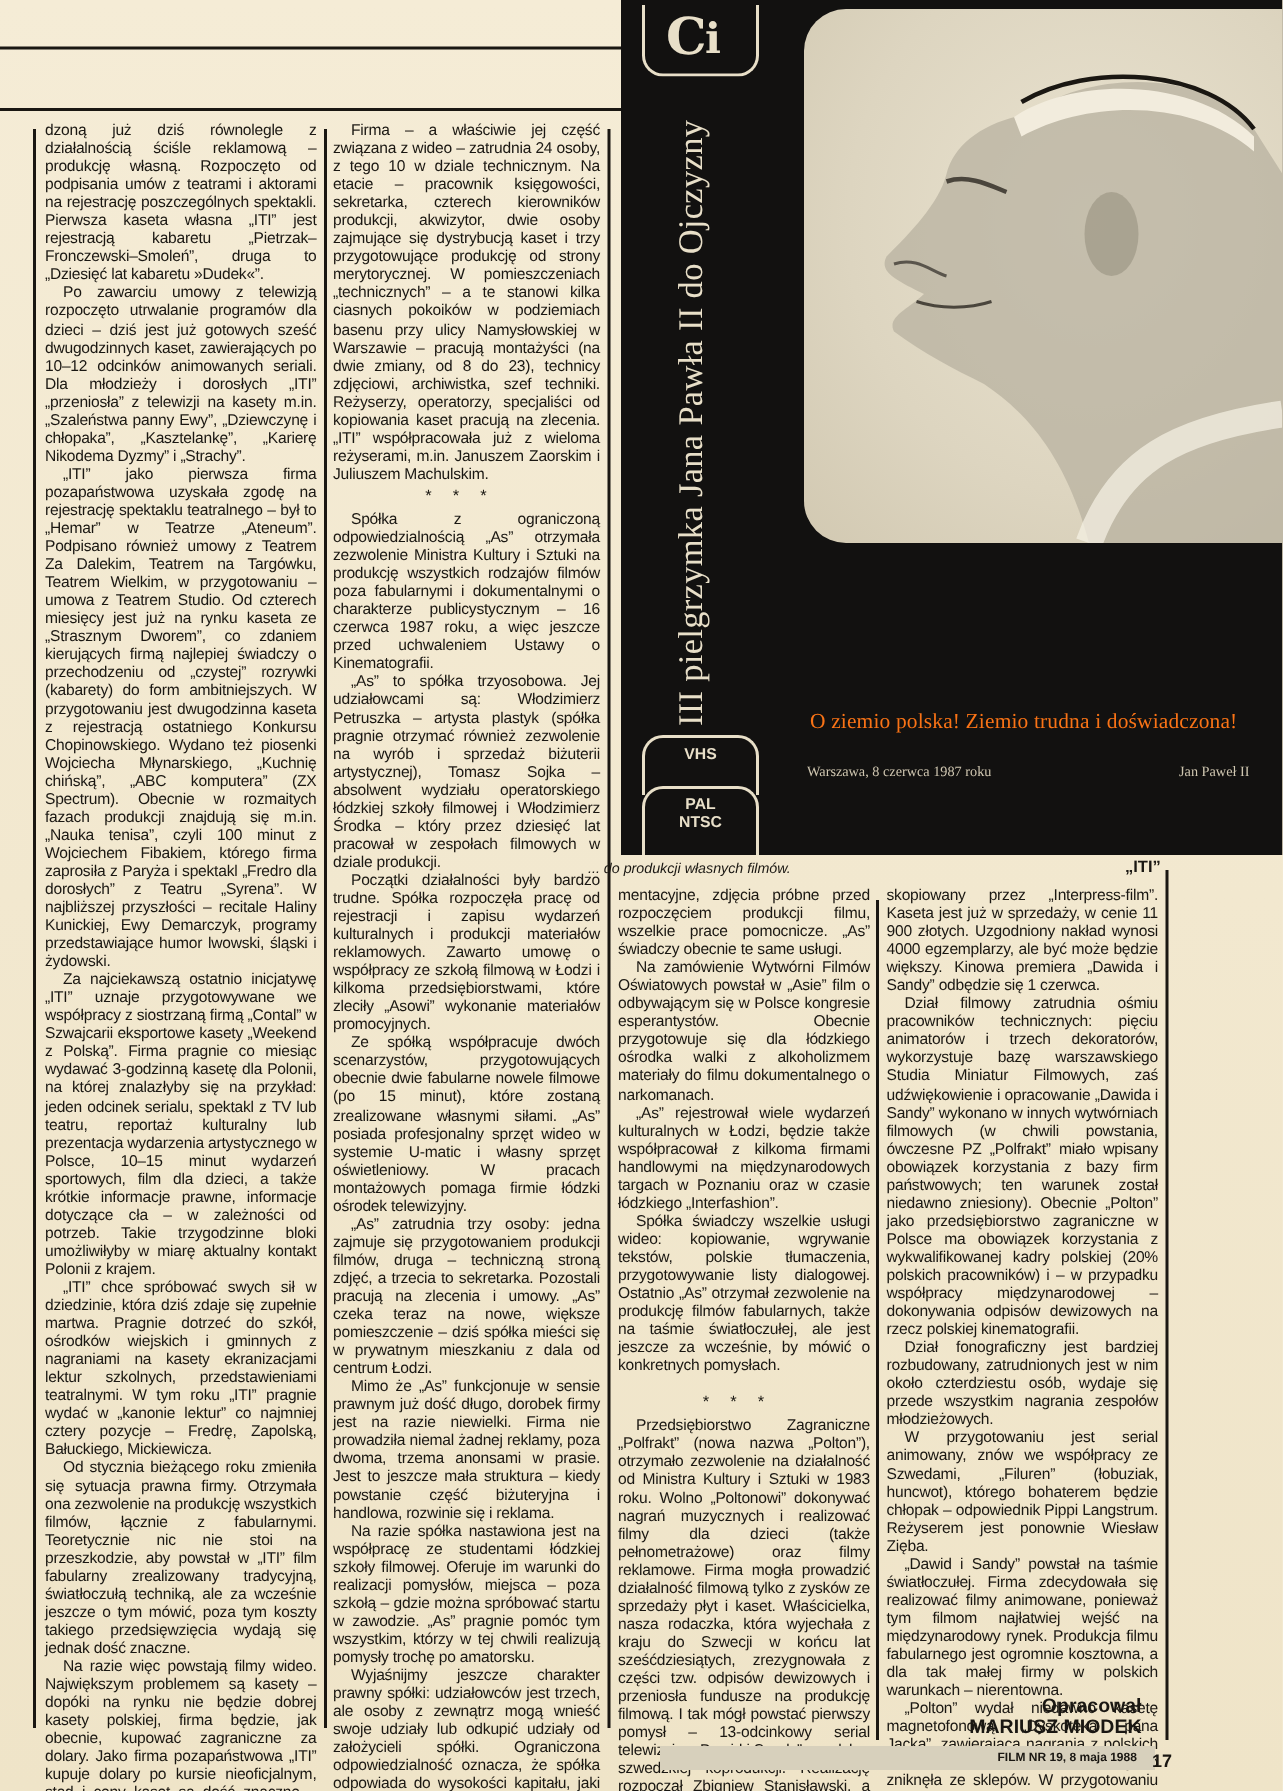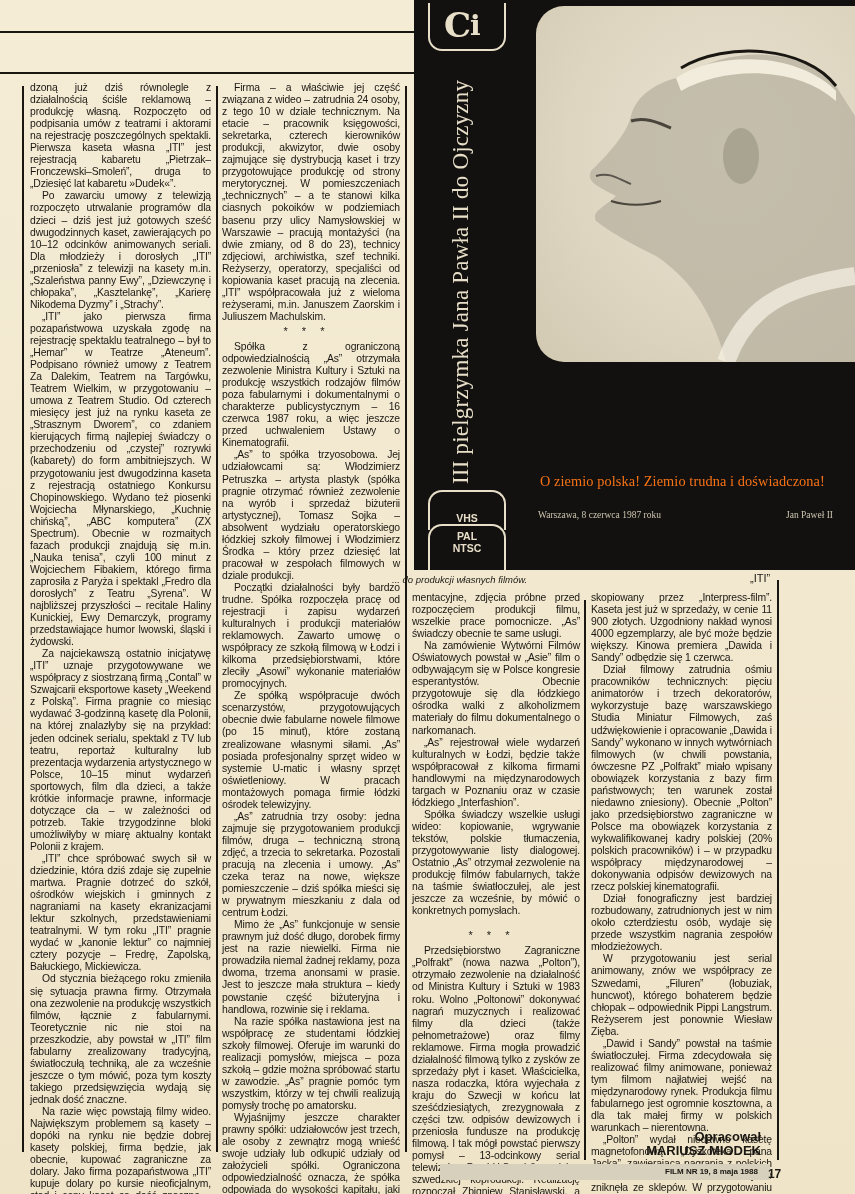--- a/index.html
+++ b/index.html
@@ -78,21 +78,21 @@
     position: absolute; left: 14px; width: 78px; color: #e8dfc8;
     border: 2px solid #e8dfc8; border-bottom: none;
     border-radius: 14px 14px 0 0; text-align: center;
     font-weight: bold; font-size: 10.5px; line-height: 12px;
   }
   .caption {
     position: absolute; left: 392px; top: 574px;
     font-size: 9.5px; font-style: italic; font-weight: 500;
   }
   .iti-head {
-    position: absolute; left: 750px; top: 572px; font-weight: normal; font-size: 11px;
+    position: absolute; left: 750px; top: 572px; font-weight: bold; font-size: 11px;
   }
   .signature {
     position: absolute; left: 646px; top: 1130px; width: 115px;
     text-align: right; font-weight: bold; font-size: 13px; line-height: 14px;
   }
   .footer-band {
     position: absolute; left: 440px; top: 1164px; width: 330px; height: 16px;
     background: #d7d0bc;
   }
   .footer {
@@ -159,21 +159,21 @@
         <path d="M190 356 C 210 300, 250 280, 319 270" stroke="#f7f2e6" stroke-width="18" fill="none" opacity="0.7"></path>
       </svg>
     </div>
     <div class="quote">
       <div>O ziemio polska! Ziemio trudna i doświadczona!</div>
     </div>
     <div class="quote-meta">
       <span>Warszawa, 8 czerwca 1987 roku</span>
       <span>Jan Paweł II</span>
     </div>
-    <div class="fmt" style="top:490px;height:40px;padding-top:20px;">
+    <div class="fmt" style="top:490px;height:40px;padding-top:5px;">
       <span>VHS</span>
     </div>
     <div class="fmt" style="top:524px;height:46px;padding-top:4px;">
       <div>PAL</div>
       <div>NTSC</div>
     </div>
   </div>
 
   <div class="caption">... do produkcji własnych filmów.</div>
   <div class="iti-head">„ITI”</div>

